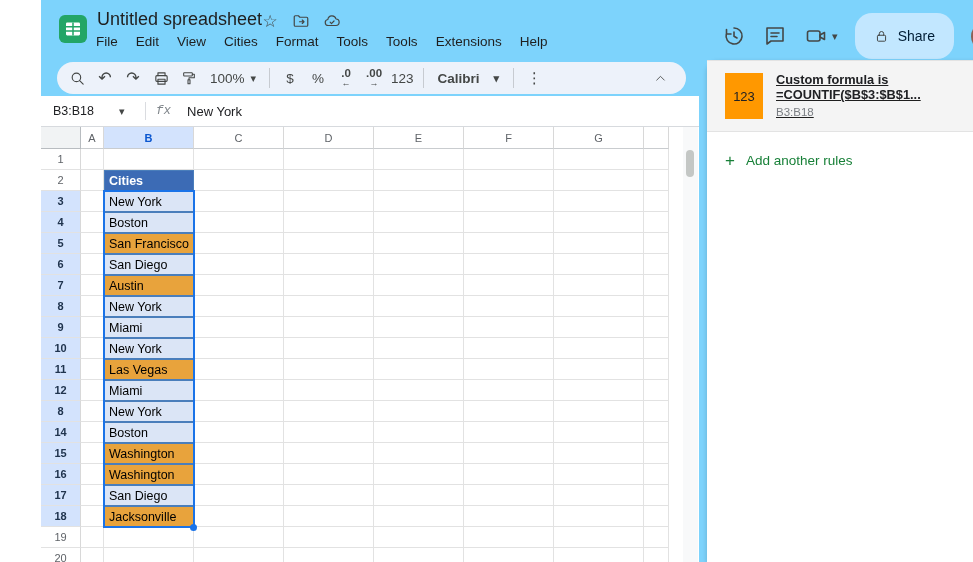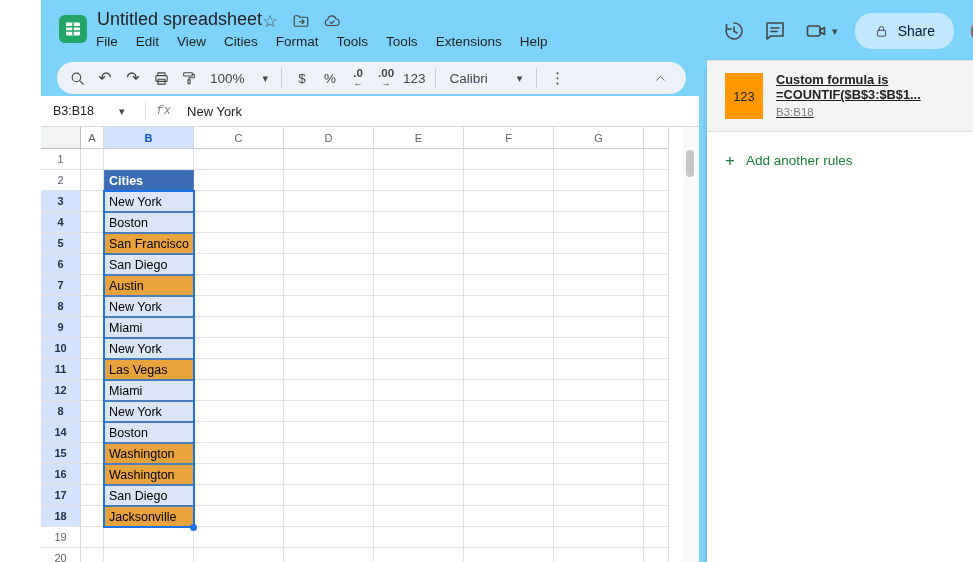--- a/index.html
+++ b/index.html
@@ -13,21 +13,21 @@
   #logo{position:absolute;left:18px;top:15px;width:28px;height:28px;}
   #doc-title{position:absolute;left:56px;top:9px;font-size:18px;color:#1f1f1f;}
   #title-icons{position:absolute;left:220px;top:12px;display:flex;gap:13px;align-items:center;color:#444746;}
   #title-icons .t-ic{width:18px;height:18px;font-size:17px;display:flex;align-items:center;justify-content:center;}
   #menu-bar{position:absolute;left:46px;top:32px;display:flex;}
   .menu-item{padding:2px 9px;font-size:13.5px;color:#1f1f1f;border-radius:4px;cursor:pointer;}
   #top-right{position:absolute;right:14px;top:13px;display:flex;align-items:center;gap:17px;}
   .tr-ic{width:24px;height:24px;}
   #cam-group{display:flex;align-items:center;gap:4px;}
   .caret{font-size:11px;color:#444746;line-height:1;}
-  #share-btn{height:36px;padding:0 19px;border-radius:17px;display:flex;align-items:center;gap:9px;
+  #share-btn{height:46px;padding:0 19px;border-radius:17px;display:flex;align-items:center;gap:9px;
              font-size:14px;font-weight:500;color:#001d35;}
   #avatar{width:29px;height:29px;border-radius:50%;color:#fff;font-size:13px;font-weight:500;
           display:flex;align-items:center;justify-content:center;}
 
   
   #toolbar{position:absolute;left:16px;top:62px;width:629px;height:32px;border-radius:16px;
            display:flex;align-items:center;padding:0 12px 0 6px;background:#edf2fa;}
   .tb{height:28px;min-width:28px;padding:0 3px;border-radius:4px;display:flex;align-items:center;
       justify-content:center;color:#444746;font-size:13px;cursor:pointer;}
   .tb-txt{font-size:13.5px;color:#444746;}
@@ -171,21 +171,21 @@
         <rect class="ic" x="7" y="13" width="10" height="7"></rect>
       </svg>
     </div>
     <div class="tb">
       <svg width="16" height="16" viewBox="0 0 24 24">
         <rect class="ic" x="4" y="4" width="13" height="5" rx="1"></rect>
         <path class="ic" d="M17 6.5h3v5h-8v3"></path>
           <rect class="ic" x="10.5" y="14.5" width="3" height="6"></rect>
       </svg>
     </div>
-    <div class="tb" style="gap:18px;padding:0 7px;">
+    <div class="tb" style="gap:6px;padding:0 7px;">
       <span class="tb-txt">100%</span>
       <span class="caret">▾</span>
     </div>
     <div class="sep"></div>
     <div class="tb">
         <span class="tb-txt">$</span>
       </div>
     <div class="tb">
         <span class="tb-txt">%</span>
       </div>
@@ -198,21 +198,21 @@
     <div class="tb">
       <span class="dec">
         <span class="top">.00</span>
         <span class="arr">→</span>
       </span>
     </div>
     <div class="tb">
         <span class="tb-txt">123</span>
       </div>
     <div class="sep"></div>
-    <div class="tb" style="gap:29px;padding:0 8px;">
+    <div class="tb" style="gap:14px;padding:0 8px;font-weight:bold;">
       <span class="tb-txt">Calibri</span>
       <span class="caret">▾</span>
     </div>
     <div class="sep"></div>
     <div class="tb" style="font-size:15px;">
         <span>⋮</span>
       </div>
     <div class="spacer"></div>
     <div class="tb">
       <svg width="13" height="13" viewBox="0 0 24 24">

